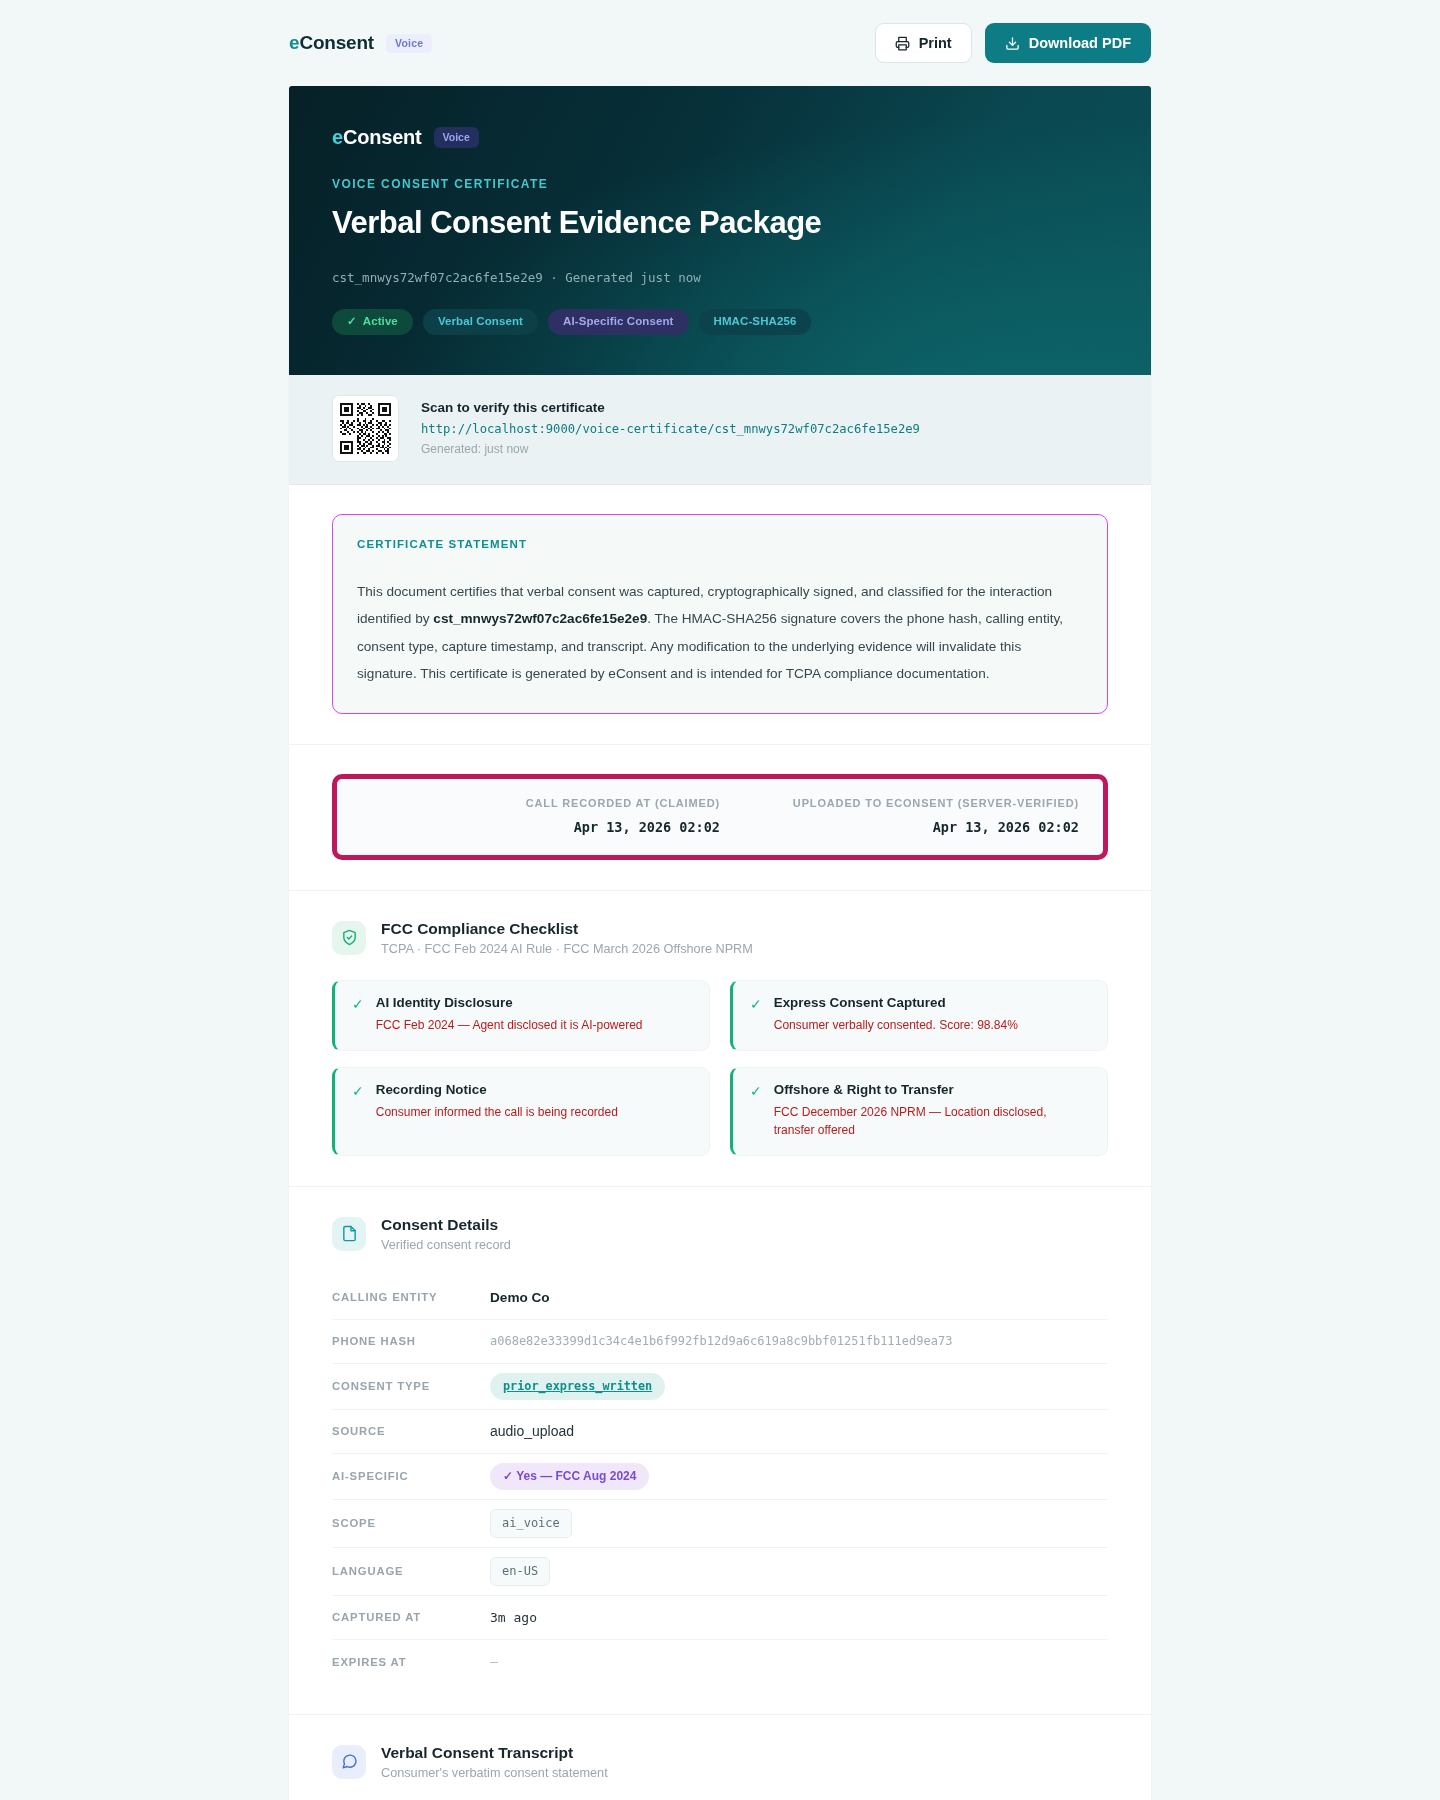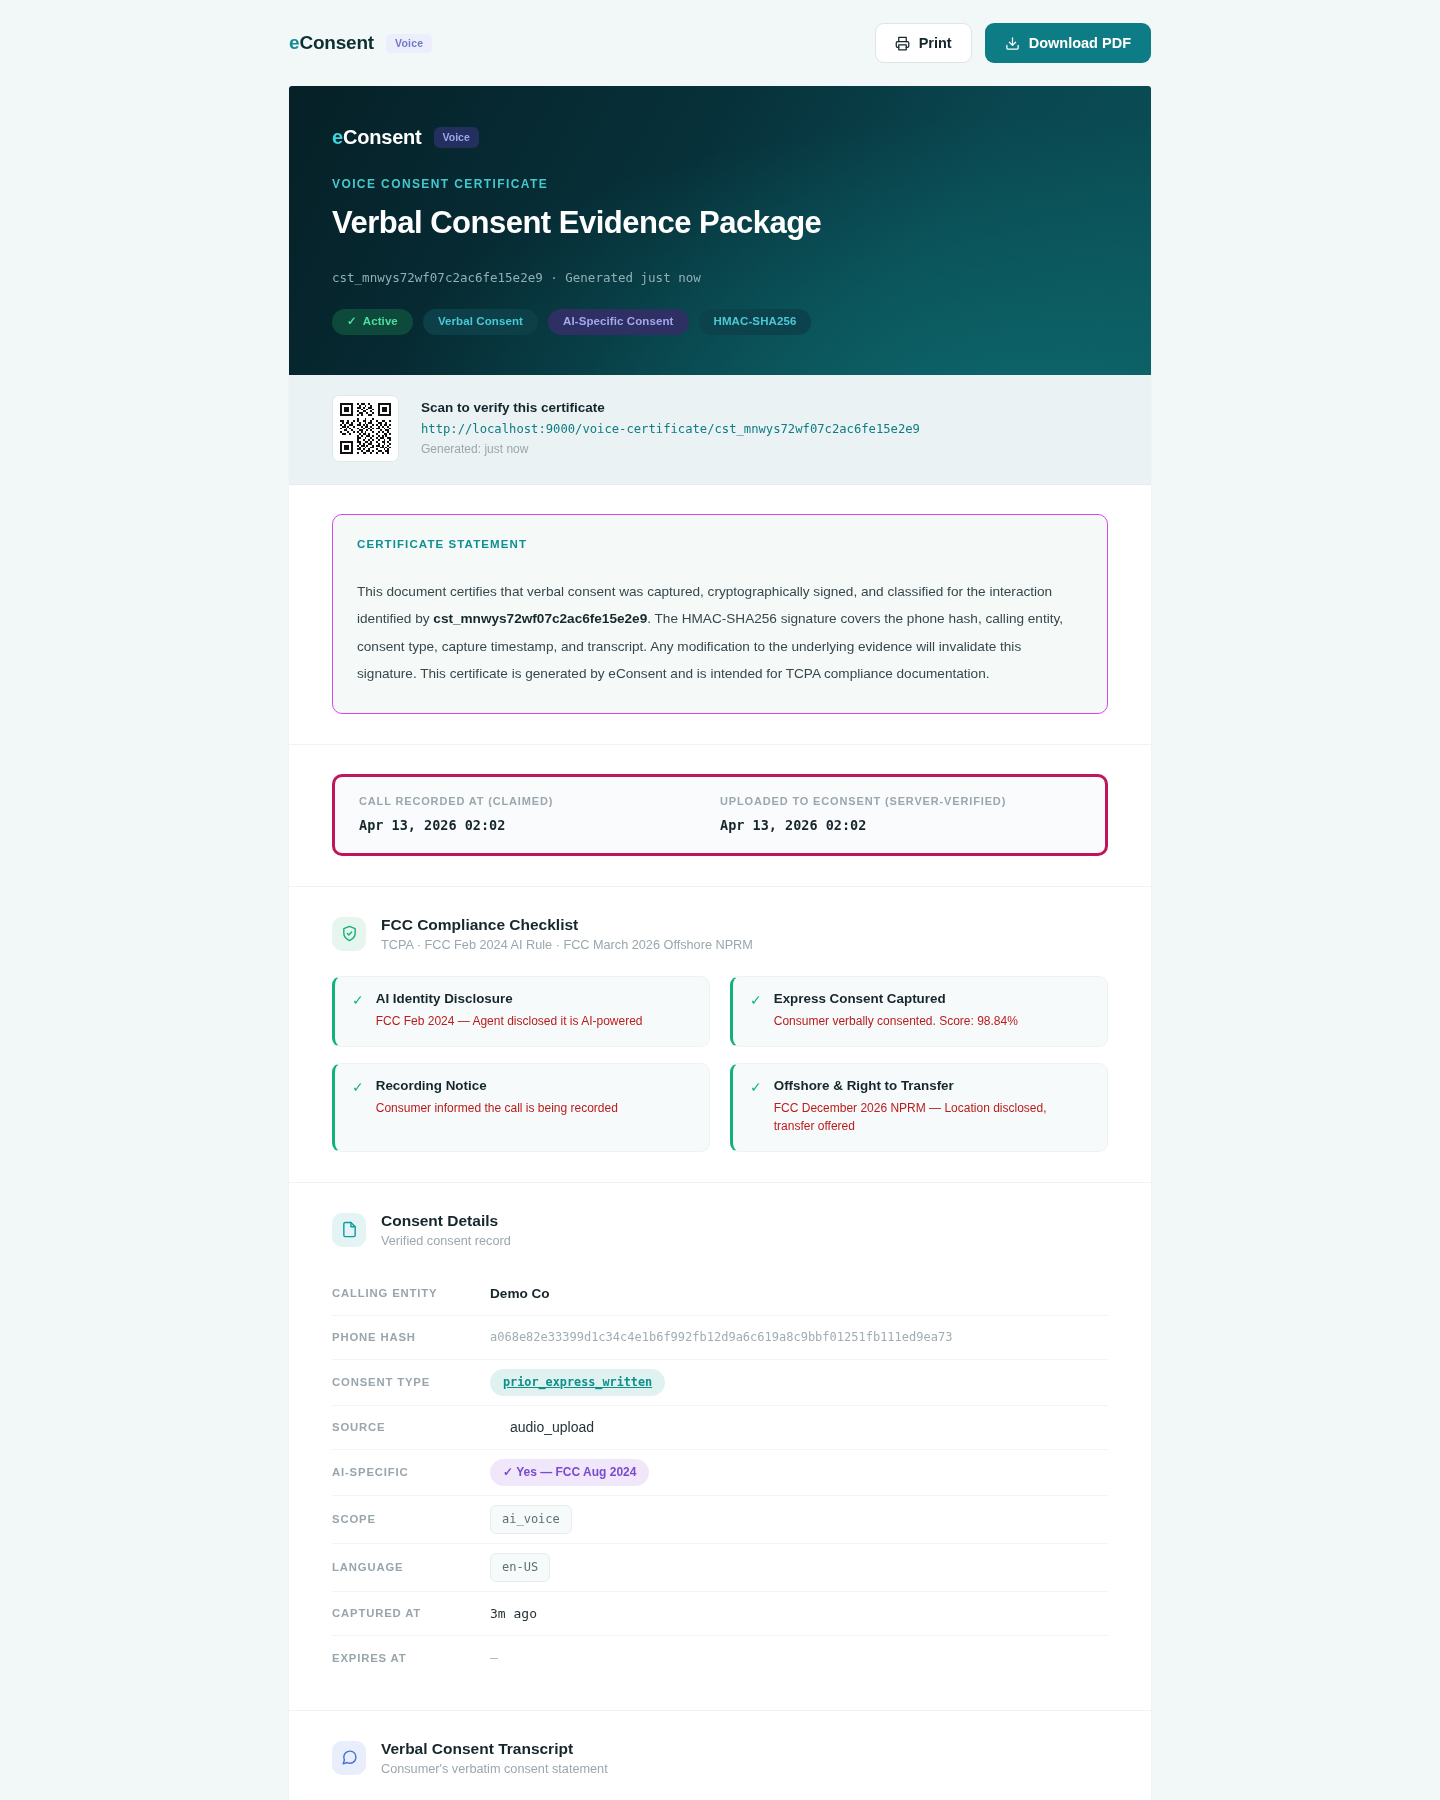--- a/index.html
+++ b/index.html
@@ -118,23 +118,24 @@
     border-radius: 10px; padding: 23px 24px 25px;
   }
   .statement-label {
     font-size: 11.5px; font-weight: 700; letter-spacing: 1.1px;
     color: #0e8f93; margin-bottom: 16px;
   }
   .statement-text { font-size: 13.6px; line-height: 2.03; color: #38474c; margin-top: 28px; }
   .statement-text b { color: #16272c; font-weight: 700; }
 
   .times-box {
-    background: #fafbfc; border: 3px solid #be185d;
+    background: #fafbfc; border: 5px solid #be185d;
     border-radius: 10px; padding: 18px 24px 20px;
     display: flex;
+    text-align: right;
   }
   .time-col { width: 50%; }
   .time-label {
     font-size: 11px; font-weight: 700; letter-spacing: .85px;
     color: #9aa7ae; margin-bottom: 10px;
   }
   .time-value {
     font-family: "DejaVu Sans Mono", monospace;
     font-size: 13.5px; color: #16272c; font-weight: 700;
   }
@@ -169,21 +170,21 @@
     border-bottom: 1px solid #f0f4f5;
   }
   .detail-row:last-child { border-bottom: none; }
   .detail-key {
     width: 158px; flex: 0 0 158px;
     font-size: 11.3px; font-weight: 700; letter-spacing: .85px; color: #98a5ac;
   }
   .detail-val { font-size: 13.6px; color: #16272c; }
   .val-strong { font-weight: 700; }
   .val-mono { font-family: "DejaVu Sans Mono", monospace; font-size: 12px; color: #9fadb4; }
-  .val-plain { font-size: 14px; color: #24353a; margin-left: 20px; }
+  .val-plain { font-size: 14px; color: #24353a; }
   .val-time { font-family: "DejaVu Sans Mono", monospace; font-size: 13px; color: #24353a; }
   .val-dash { font-family: "DejaVu Sans Mono", monospace; font-size: 13px; color: #aab6bc; }
   .tag-green {
     display: inline-block; font-family: "DejaVu Sans Mono", monospace;
     font-size: 11.8px; font-weight: 700; color: #0e8f8a;
     background: #dff2ef; border-radius: 999px; padding: 6px 13px 7px; text-decoration: underline;
   }
   .tag-purple {
     display: inline-flex; gap: 6px; align-items: center;
     font-size: 12px; font-weight: 700; color: #7a4ad0;

